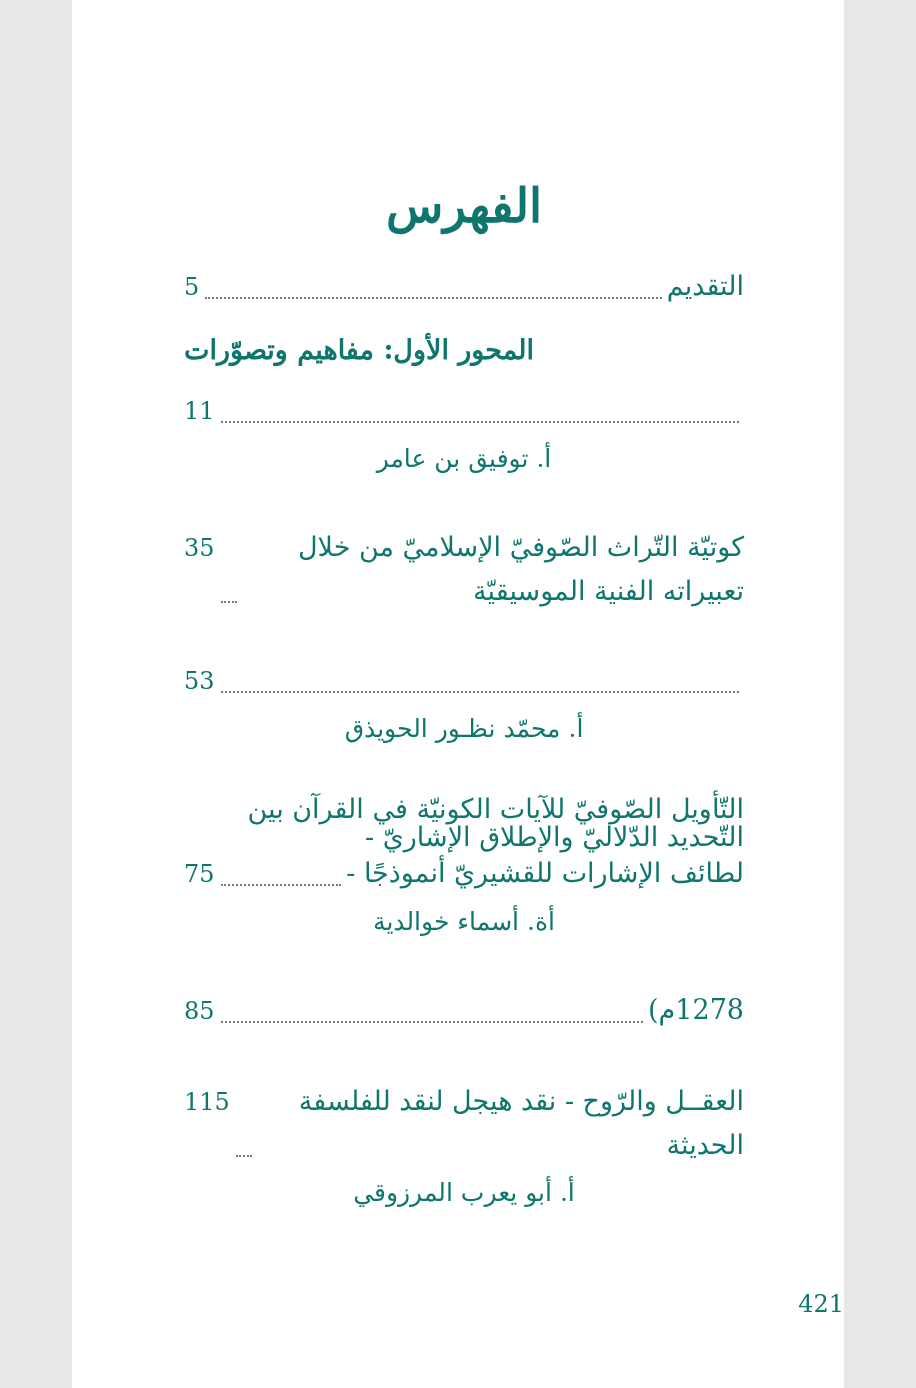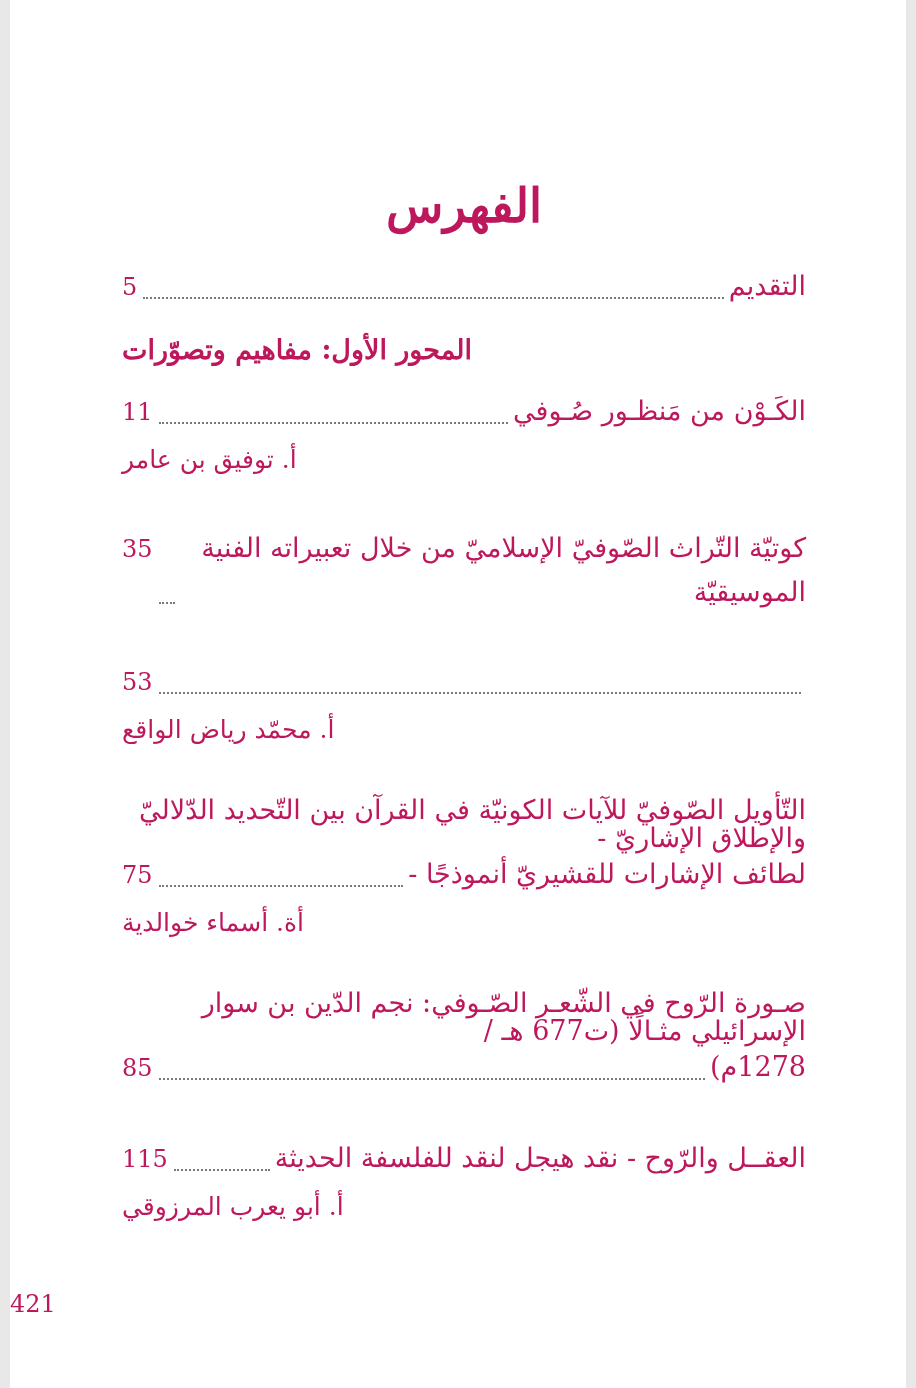--- a/index.html
+++ b/index.html
@@ -1,21 +1,21 @@
 <!DOCTYPE html>
 <html lang="ar" dir="rtl"><head>
 <meta charset="utf-8">
 <style>
   html,body { margin:0; padding:0; background:#e8e8e8; }
   .page {
     position:relative;
-    width:896px; height:1388px;
+    width:772px; height:1388px;
     margin:0 auto;
     background:#ffffff;
-    color:#be185d;
+    color:#0f766e;
     font-family:"DejaVu Serif", serif;
     direction:rtl;
     overflow:hidden;
   }
   .content { position:absolute; top:0; right:100px; left:112px; }
 
   .book-title {
     text-align:center;
     font-weight:bold;
     font-size:47px;
@@ -52,27 +52,27 @@
   .entry { margin-top:46px; }
   .entry .plain {
     font-size:27px;
     line-height:28px;
     text-align:right;
   }
   .author {
     font-size:25px;
     line-height:40px;
     margin-top:6px;
-    text-align:left;
+    text-align:center;
   }
 
   .footer {
     position:absolute;
     top:1290px; left:0; right:0;
-    text-align:left;
+    text-align:right;
     font-size:24px;
     direction:ltr;
   }
 </style>
 </head>
 <body>
 
 <div class="page">
   <div class="content">
 
@@ -81,55 +81,53 @@
     <div class="row preface-row">
       <span class="t">التقديم</span>
       <span class="leader"></span>
       <span class="num">5</span>
     </div>
 
     <div class="section-heading">المحور الأول: مفاهيم وتصوّرات</div>
 
     <div class="entry" style="margin-top:16px">
       <div class="row">
-        <span class="t">الكَـوْن من مَنظـور صُـوفي</span>
         <span class="leader"></span>
         <span class="num">11</span>
       </div>
       <div class="author">أ. توفيق بن عامر</div>
     </div>
 
     <div class="entry">
       <div class="row">
         <span class="t">كوتيّة التّراث الصّوفيّ الإسلاميّ من خلال تعبيراته الفنية الموسيقيّة</span>
         <span class="leader"></span>
         <span class="num">35</span>
       </div>
     </div>
 
     <div class="entry">
       <div class="row">
         <span class="leader"></span>
         <span class="num">53</span>
       </div>
-      <div class="author">أ. محمّد رياض الواقع</div>
+      <div class="author">أ. محمّد نظـور الحويذق</div>
     </div>
 
     <div class="entry">
       <div class="plain">التّأويل الصّوفيّ للآيات الكونيّة في القرآن بين التّحديد الدّلاليّ والإطلاق الإشاريّ -</div>
       <div class="row">
         <span class="t">لطائف الإشارات للقشيريّ أنموذجًا -</span>
         <span class="leader"></span>
         <span class="num">75</span>
       </div>
       <div class="author">أة. أسماء خوالدية</div>
     </div>
 
     <div class="entry">
-      <div class="plain">صـورة الرّوح في الشّعـر الصّـوفي: نجم الدّين بن سوار الإسرائيلي مثـالًا (ت677 هـ /</div>
       <div class="row">
         <span class="t">1278م)</span>
         <span class="leader"></span>
         <span class="num">85</span>
       </div>
     </div>
 
     <div class="entry">
       <div class="row">
         <span class="t">العقــل والرّوح - نقد هيجل لنقد للفلسفة الحديثة</span>

